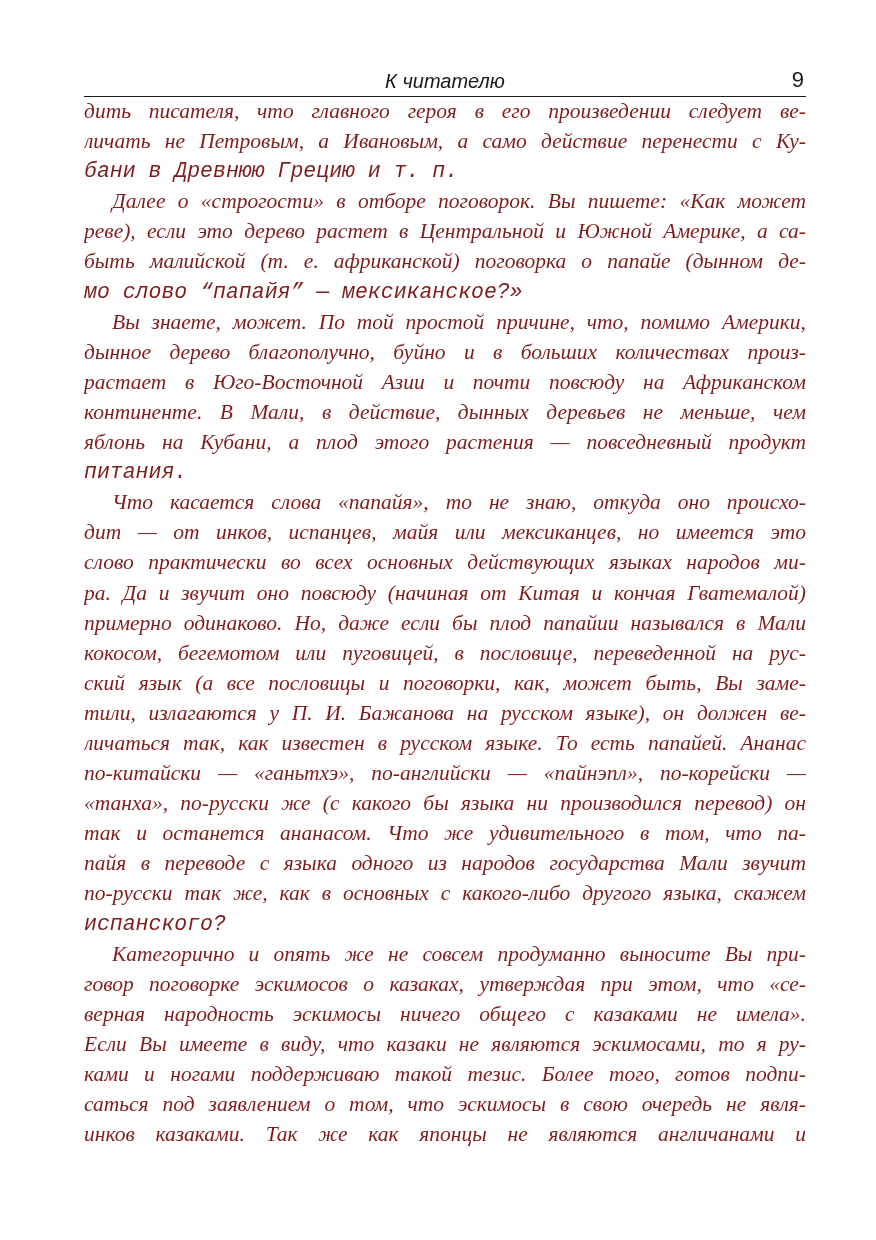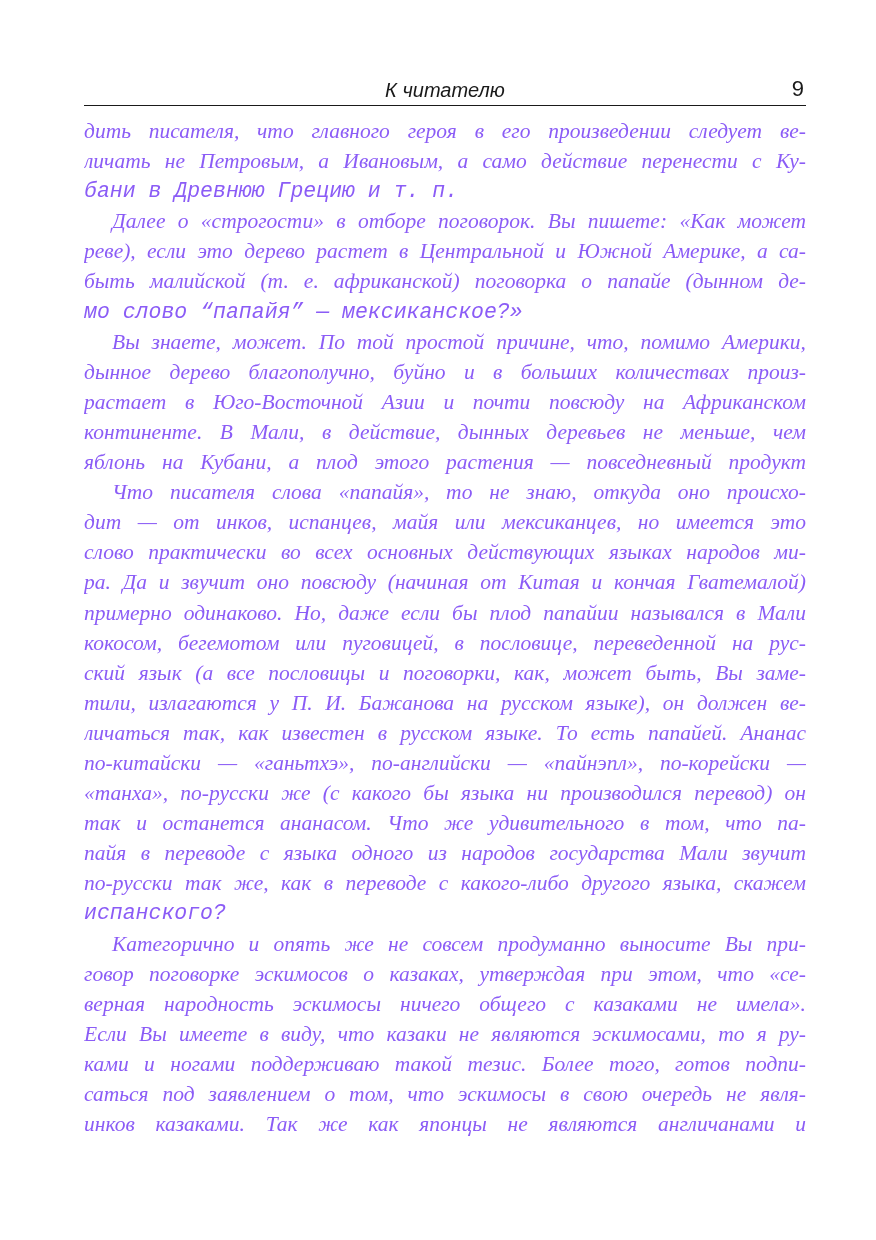--- a/index.html
+++ b/index.html
@@ -1,34 +1,34 @@
 <!DOCTYPE html>
 <html><head>
 <meta charset="utf-8">
 <style>
   html, body { margin: 0; padding: 0; background: #ffffff; }
   body { width: 876px; height: 1240px; position: relative; overflow: hidden; }
   .page { position: absolute; left: 84px; top: 0; width: 722px; }
   .running-head {
-    position: absolute; left: 0; top: 75px; width: 722px; height: 30px;
+    position: absolute; left: 0; top: 66px; width: 722px; height: 30px;
     border-bottom: 1.3px solid #1a1a1a;
   }
   .running-title {
     position: absolute; left: 0; right: 0; top: 4px; text-align: center;
     font-family: "Liberation Sans", sans-serif; font-style: italic;
     font-size: 20px; color: #1a1a1a;
   }
   .page-number {
     position: absolute; right: 2px; top: 1px;
     font-family: "Liberation Sans", sans-serif; font-size: 22px; color: #1a1a1a;
   }
   .body-text {
-    position: absolute; left: 0; top: 116px; width: 722px;
+    position: absolute; left: 0; top: 96px; width: 722px;
     font-family: "Liberation Serif", serif; font-style: italic;
-    font-size: 21.5px; color: #8b5cf6;
+    font-size: 21.5px; color: #7f1d1d;
   }
   .line {
     display: block; height: 30.1px; line-height: 30.1px; white-space: nowrap;
     text-align: justify; text-align-last: justify; overflow: hidden;
   }
   .line.last { text-align-last: left; font-family: Liberation Mono, monospace; }
   .line.indent { padding-left: 28px; }
 </style>
 </head>
 <body>
@@ -53,37 +53,38 @@
       <span class="line">быть малийской (т. е. африканской) поговорка о папайе (дынном де-</span>
       <span class="line last">мо слово “папайя” — мексиканское?»</span>
     </div>
 
     <div>
       <span class="line indent">Вы знаете, может. По той простой причине, что, помимо Америки,</span>
       <span class="line">дынное дерево благополучно, буйно и в больших количествах произ-</span>
       <span class="line">растает в Юго-Восточной Азии и почти повсюду на Африканском</span>
       <span class="line">континенте. В Мали, в действие, дынных деревьев не меньше, чем</span>
       <span class="line">яблонь на Кубани, а плод этого растения — повседневный продукт</span>
+      <span class="line last">питания.</span>
     </div>
 
     <div>
-      <span class="line indent">Что писателя слова «папайя», то не знаю, откуда оно происхо-</span>
+      <span class="line indent">Что касается слова «папайя», то не знаю, откуда оно происхо-</span>
       <span class="line">дит — от инков, испанцев, майя или мексиканцев, но имеется это</span>
       <span class="line">слово практически во всех основных действующих языках народов ми-</span>
       <span class="line">ра. Да и звучит оно повсюду (начиная от Китая и кончая Гватемалой)</span>
       <span class="line">примерно одинаково. Но, даже если бы плод папайии назывался в Мали</span>
       <span class="line">кокосом, бегемотом или пуговицей, в пословице, переведенной на рус-</span>
       <span class="line">ский язык (а все пословицы и поговорки, как, может быть, Вы заме-</span>
       <span class="line">тили, излагаются у П. И. Бажанова на русском языке), он должен ве-</span>
       <span class="line">личаться так, как известен в русском языке. То есть папайей. Ананас</span>
       <span class="line">по-китайски — «ганьтхэ», по-английски — «пайнэпл», по-корейски —</span>
       <span class="line">«танха», по-русски же (с какого бы языка ни производился перевод) он</span>
       <span class="line">так и останется ананасом. Что же удивительного в том, что па-</span>
       <span class="line">пайя в переводе с языка одного из народов государства Мали звучит</span>
-      <span class="line">по-русски так же, как в переводе с какого-либо другого языка, скажем</span>
+      <span class="line">по-русски так же, как в основных с какого-либо другого языка, скажем</span>
       <span class="line last">испанского?</span>
     </div>
 
     <div>
       <span class="line indent">Категорично и опять же не совсем продуманно выносите Вы при-</span>
       <span class="line">говор поговорке эскимосов о казаках, утверждая при этом, что «се-</span>
       <span class="line">верная народность эскимосы ничего общего с казаками не имела».</span>
       <span class="line">Если Вы имеете в виду, что казаки не являются эскимосами, то я ру-</span>
       <span class="line">ками и ногами поддерживаю такой тезис. Более того, готов подпи-</span>
       <span class="line">саться под заявлением о том, что эскимосы в свою очередь не явля-</span>

